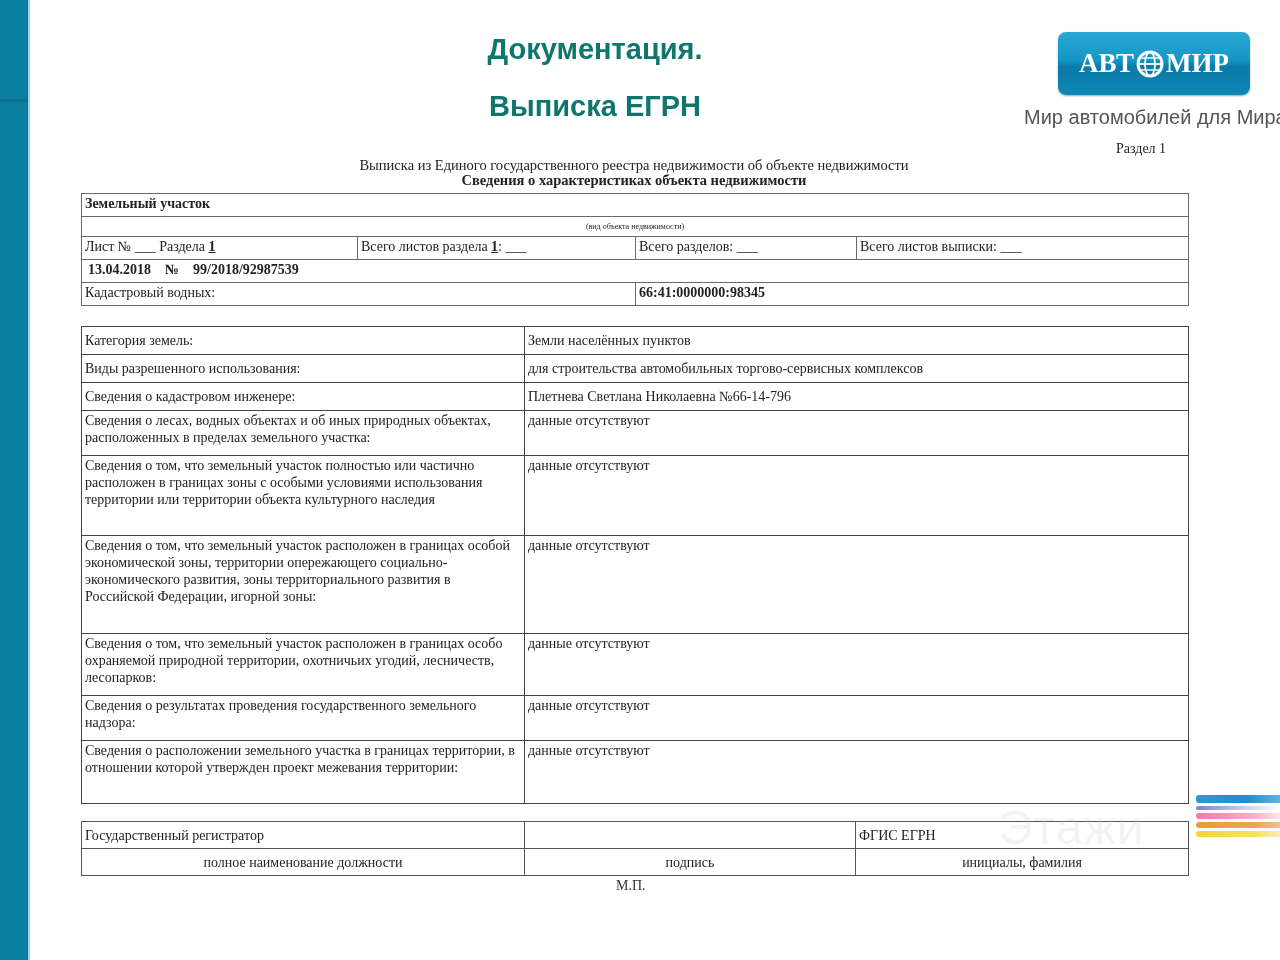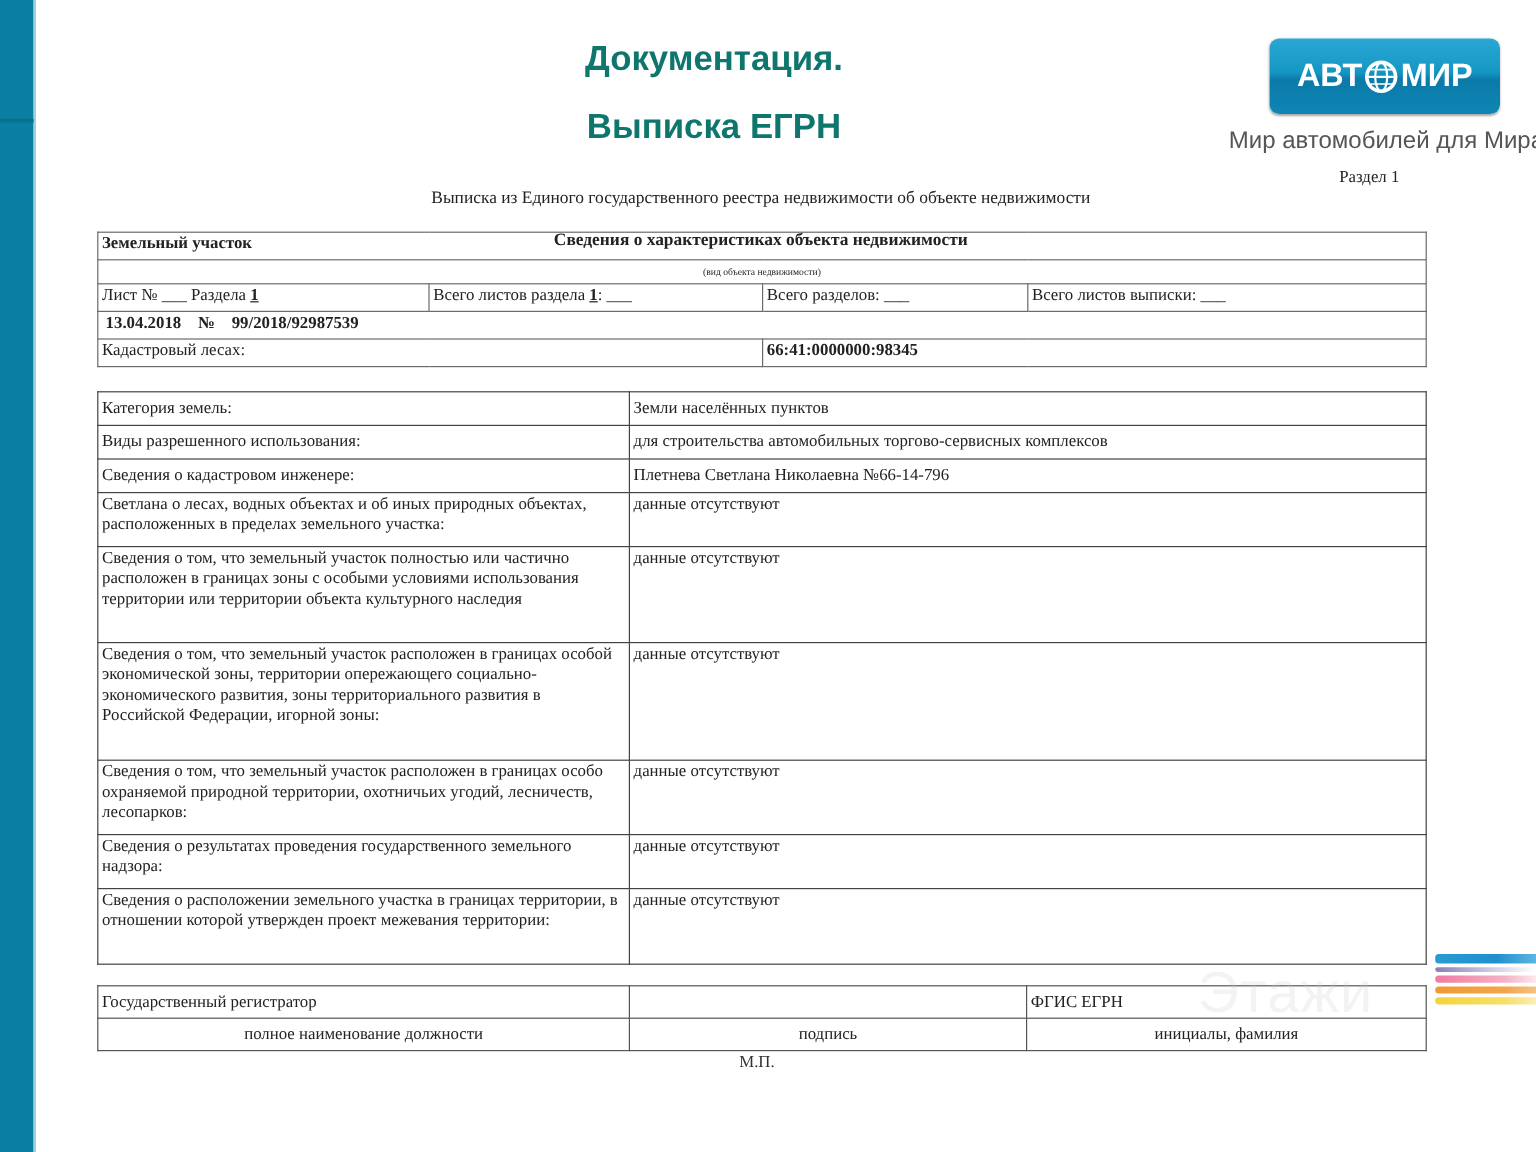--- a/index.html
+++ b/index.html
@@ -11,30 +11,30 @@
   .side-bar .notch { position: absolute; left: 0; top: 99px; width: 28px; height: 3px; background: #0b6f8e; }
 
   .slide-title { position: absolute; left: 440px; width: 310px; text-align: center;
     font-family: "Liberation Sans", sans-serif; font-weight: bold; font-size: 29px; color: #0f766e; }
   .slide-title.t1 { top: 33px; }
   .slide-title.t2 { top: 90px; }
 
   .logo { position: absolute; left: 1058px; top: 32px; width: 192px; height: 63px; border-radius: 8px;
     background: linear-gradient(#2aa8d4 0%, #1496c4 45%, #0b7aa8 55%, #0e86b5 100%);
     box-shadow: 0 1px 2px rgba(0,0,0,0.35); display: flex; align-items: center; justify-content: center;
-    color: #fff; font-family: Liberation Sans, sans-serif; font-weight: bold; font-size: 27px; letter-spacing: 0px; }
+    color: #fff; font-family: Liberation Serif, serif; font-weight: bold; font-size: 27px; letter-spacing: 0px; }
   .logo .globe { display: inline-block; width: 30px; height: 30px; margin: 0 1px; }
   .logo-tagline { position: absolute; left: 1024px; top: 106px; width: 256px; white-space: nowrap;
     font-family: "Liberation Sans", sans-serif; font-size: 20px; color: #555; }
 
   .section-label { position: absolute; left: 1116px; top: 141px; font-size: 14px; color: #222; }
 
   .doc-heading { position: absolute; left: 80px; width: 1108px; text-align: center; font-size: 14.5px; color: #222; }
   .doc-heading.h1 { top: 157px; }
-  .doc-heading.h2 { top: 192px; font-weight: bold; }
+  .doc-heading.h2 { top: 172px; font-weight: bold; }
 
   table { position: absolute; border-collapse: collapse; font-size: 14px; color: #222; }
   td { border: 1.5px solid #6a6a6a; padding: 1px 3px; vertical-align: top; line-height: 17px; }
 
   #t-head { left: 81px; top: 193px; width: 1108px; }
   #t-head td { height: 23px; }
   #t-head .bold { font-weight: bold; }
   #t-head .tiny { font-size: 8px; text-align: center; height: 14px; vertical-align: middle; }
   #t-head .u { text-decoration: underline; font-weight: bold; }
   #t-head .date-row td { padding-left: 6px; }
@@ -119,42 +119,42 @@
     </td>
   </tr>
   <tr class="date-row">
     <td colspan="4" class="bold">
       <span>13.04.2018</span>
       &nbsp;&nbsp;&nbsp;<span>№</span>
       &nbsp;&nbsp;&nbsp;<span>99/2018/92987539</span>
     </td>
   </tr>
   <tr>
-    <td colspan="2">Кадастровый лесах:</td>
+    <td colspan="2">Кадастровый водных:</td>
     <td colspan="2" class="bold">66:41:0000000:98345</td>
   </tr>
 </tbody>
   </table>
 
 <table id="t-main">
   <tbody id="main-body">
       <tr style="height: 28px;">
         <td class="lbl" style="vertical-align: middle;">Категория земель:</td>
         <td style="vertical-align: middle;">Земли населённых пунктов</td>
       </tr>
       <tr style="height: 28px;">
         <td class="lbl" style="vertical-align: middle;">Виды разрешенного использования:</td>
         <td style="vertical-align: middle;">для строительства автомобильных торгово-сервисных комплексов</td>
       </tr>
       <tr style="height: 28px;">
         <td class="lbl" style="vertical-align: middle;">Сведения о кадастровом инженере:</td>
         <td style="vertical-align: middle;">Плетнева Светлана Николаевна №66-14-796</td>
       </tr>
       <tr style="height: 45px;">
-        <td class="lbl">Светлана о лесах, водных объектах и об иных природных объектах, расположенных в пределах земельного участка:</td>
+        <td class="lbl">Сведения о лесах, водных объектах и об иных природных объектах, расположенных в пределах земельного участка:</td>
         <td>данные отсутствуют</td>
       </tr>
       <tr style="height: 80px;">
         <td class="lbl">Сведения о том, что земельный участок полностью или частично расположен в границах зоны с особыми условиями использования территории или территории объекта культурного наследия</td>
         <td>данные отсутствуют</td>
       </tr>
       <tr style="height: 98px; margin-left: 14px;">
         <td class="lbl">Сведения о том, что земельный участок расположен в границах особой экономической зоны, территории опережающего социально-экономического развития, зоны территориального развития в Российской Федерации, игорной зоны:</td>
         <td>данные отсутствуют</td>
       </tr>

